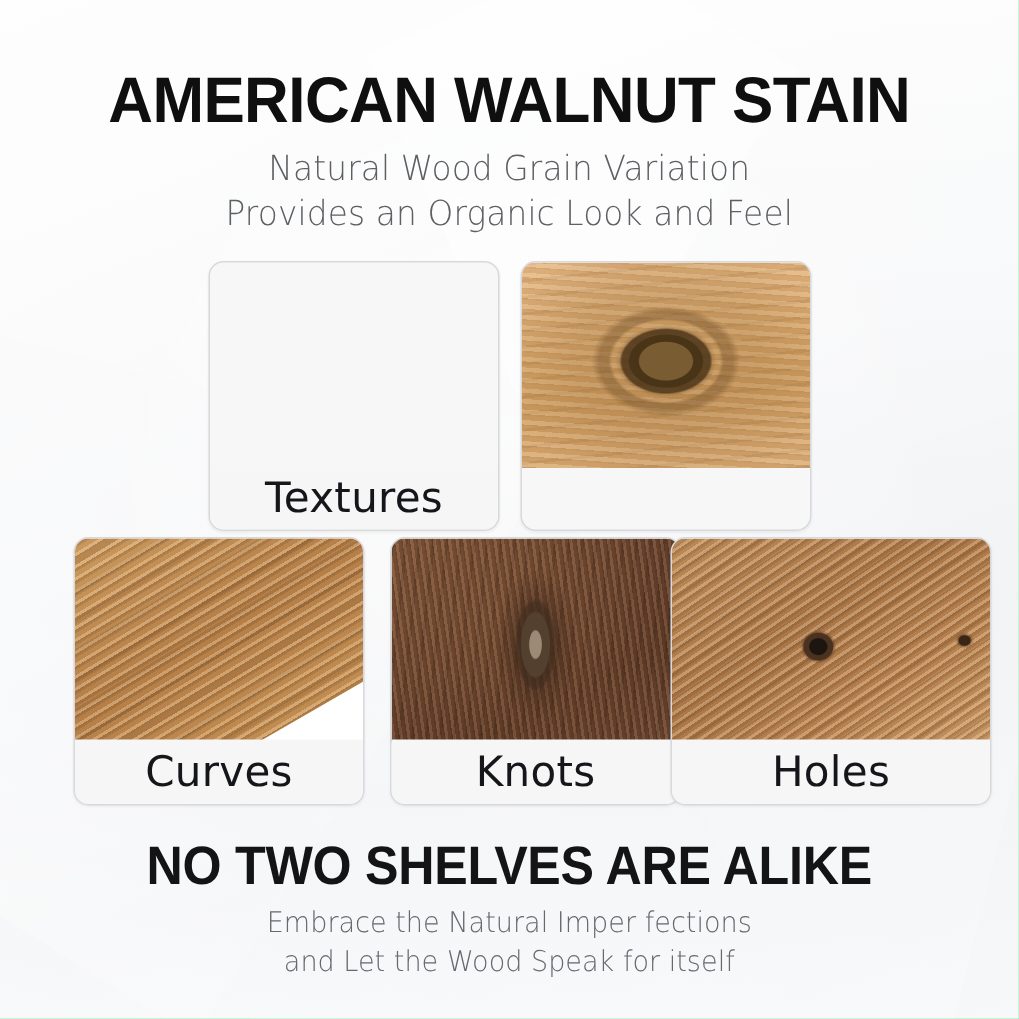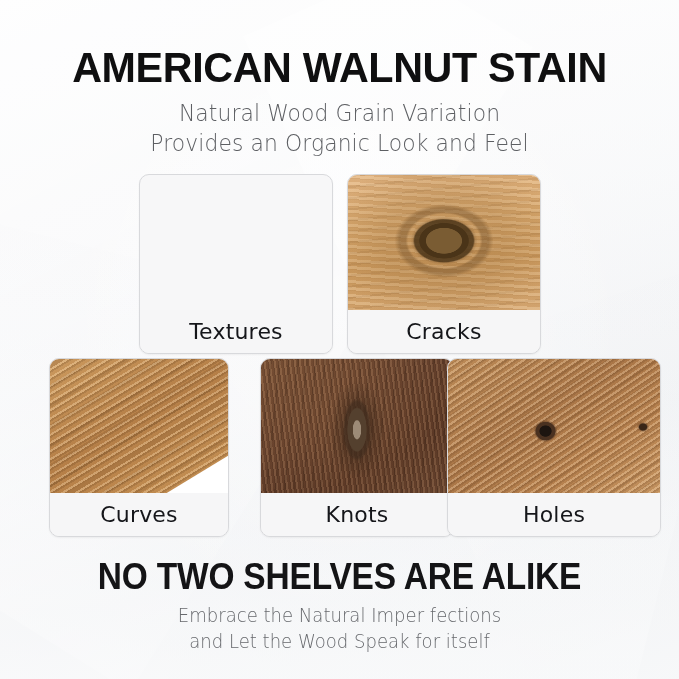--- a/index.html
+++ b/index.html
@@ -102,21 +102,21 @@
   }
   .card-img {
     position:absolute; top:0; left:0; right:0;
     overflow:hidden;
   }
   .card-label {
     position:absolute; left:0; right:0; bottom:0;
     display:flex; align-items:center; justify-content:center;
     background:#f6f6f7;
     color:#15161a;
-    font-size:22px;
+    font-size:28px;
     font-weight:400;
     letter-spacing:0.2px;
     font-family:"DejaVu Sans", sans-serif;
   }
 
   
   .wood { position:absolute; inset:0; }
 
   
   .wood-textures {
@@ -222,24 +222,23 @@
       <div class="card-img" style="height:137px;">
         <div class="wood wood-textures"></div>
       </div>
       <div class="card-label" style="height:43px;">Textures</div>
     </div>
 
     <div class="card" style="left:347px; top:174px; width:194px; height:180px;">
       <div class="card-img" style="height:137px;">
         <div class="wood wood-cracks"></div>
       </div>
-      <div class="card-label" style="height:43px;">Cracks</div>
-    </div>
-
-    <div class="card" style="left:49px; top:358px; width:180px; height:179px;">
+    </div>
+
+    <div class="card" style="left:49px; top:358px; width:194px; height:179px;">
       <div class="card-img" style="height:136px;">
         <div class="wood wood-curves">
           <div class="plank"></div>
         </div>
       </div>
       <div class="card-label" style="height:43px;">Curves</div>
     </div>
 
     <div class="card" style="left:260px; top:358px; width:194px; height:179px;">
       <div class="card-img" style="height:136px;">

